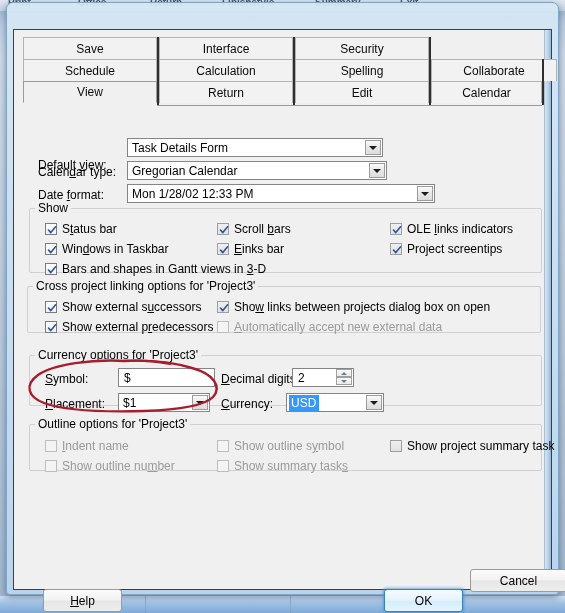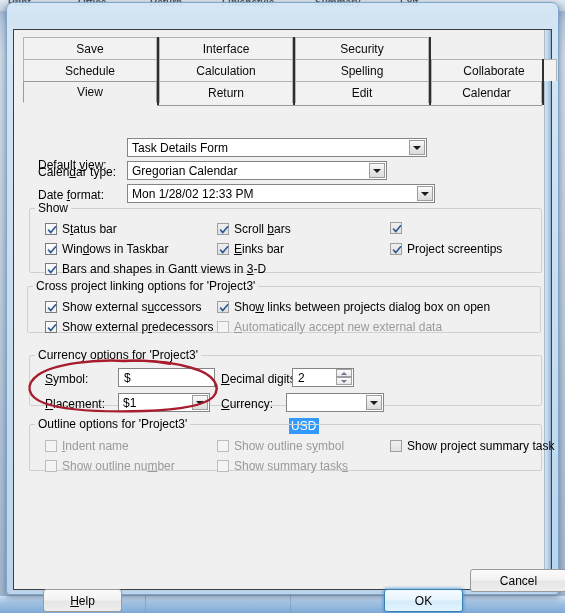--- a/index.html
+++ b/index.html
@@ -165,21 +165,20 @@
     font-size: 12px; color: #000;
   }
   .textbox .val { position: absolute; left: 5px; top: 2px; }
 
   
   .combo.selected .val {
     left: 2px; top: 1px;
     background: #3399ff;
     color: #fff;
     padding: 1px 3px 1px 2px;
-    margin-top: 23px;
   }
 
   
   .spin {
     position: absolute;
     box-sizing: border-box;
     background: #fff;
     border: 1px solid #858585;
     height: 19px; font-size: 12px;
   }
@@ -331,21 +330,21 @@
       </div>
       <div class="tab-sep" style="left:519px;width:2px;top:22px;height:46px"></div>
     </div>
     <div id="tab-underline">
       <div class="gap" style="left:0px;width:134px"></div>
     </div>
 
     <div class="lbl" style="left:24px; top:128px">
       <span>Default </span><u>v</u><span>iew:</span>
     </div>
-    <div class="combo" style="left:113px; top:108px; width:300px">
+    <div class="combo" style="left:113px; top:108px; width:256px">
       <span class="val">Task Details Form</span>
       <span class="btn">
           <span class="arrow-dn"></span>
         </span>
     </div>
 
     <div class="lbl" style="left:24px; top:135px">
       <span>Calen</span><u>d</u><span>ar type:</span>
     </div>
     <div class="combo" style="left:113px; top:131px; width:260px">
@@ -411,20 +410,21 @@
         </span>
       <span><span></span><u>E</u><span>inks bar</span></span>
     </div>
 
     <div class="cb shaded" style="left:376px; top:192px">
       <span class="box">
           <svg width="10" height="10" viewBox="0 0 10 10">
             <path d="M1.5 5 L3.8 7.6 L8.6 1.8" stroke="#2b5797" stroke-width="1.6" fill="none" stroke-linecap="round" stroke-linejoin="round"></path>
           </svg>
         </span>
+      <span><span>OLE </span><u>l</u><span>inks indicators</span></span>
     </div>
     <div class="cb shaded" style="left:376px; top:212px">
       <span class="box">
           <svg width="10" height="10" viewBox="0 0 10 10">
             <path d="M1.5 5 L3.8 7.6 L8.6 1.8" stroke="#2b5797" stroke-width="1.6" fill="none" stroke-linecap="round" stroke-linejoin="round"></path>
           </svg>
         </span>
       <span><span>Project screentips</span><u></u><span></span></span>
     </div>
 

